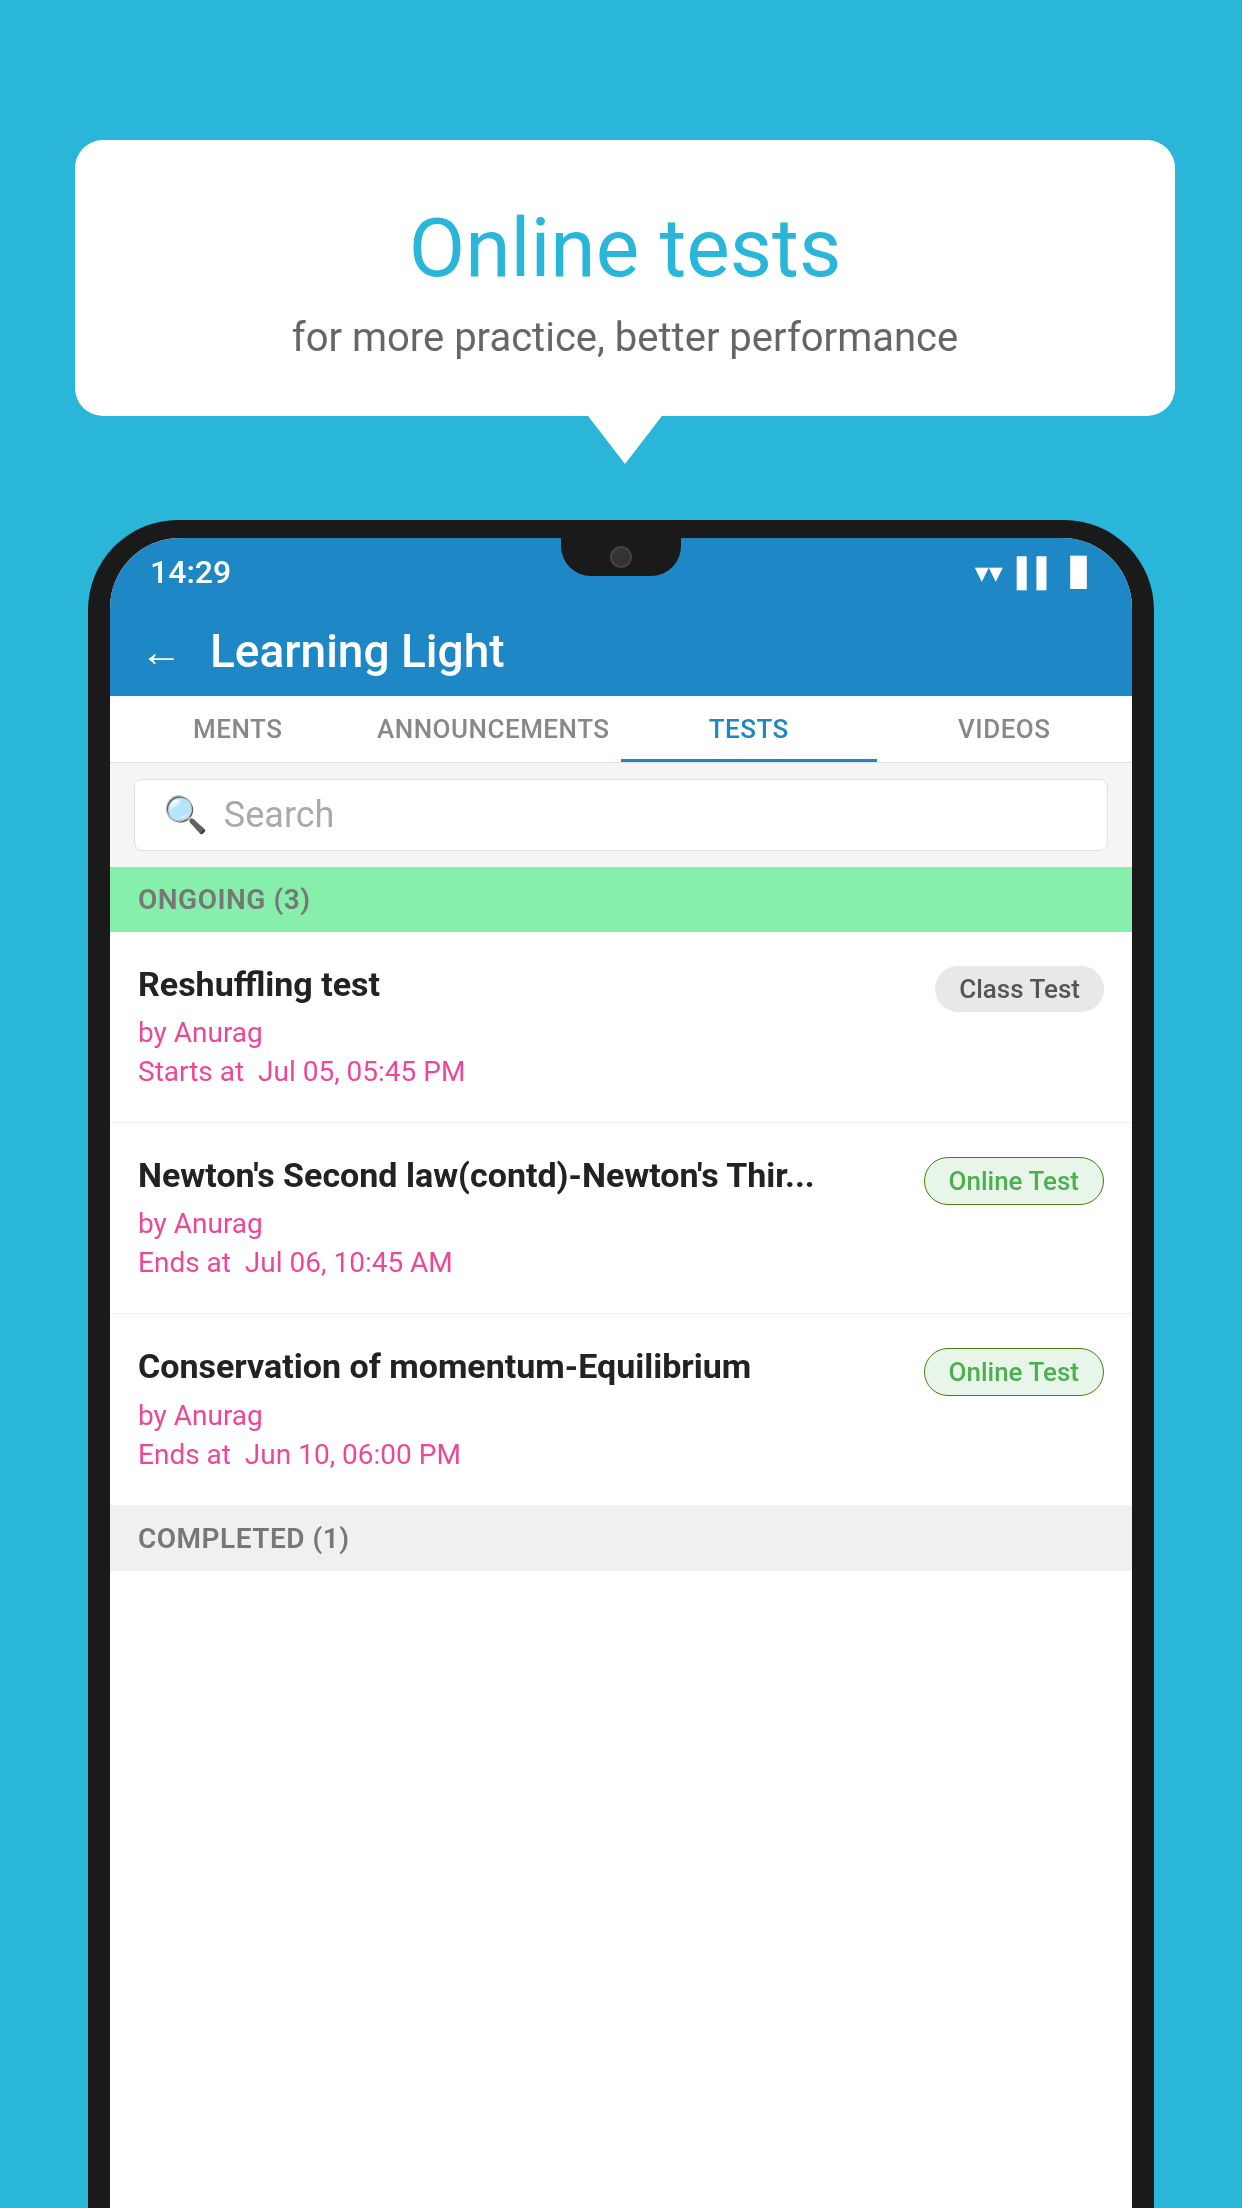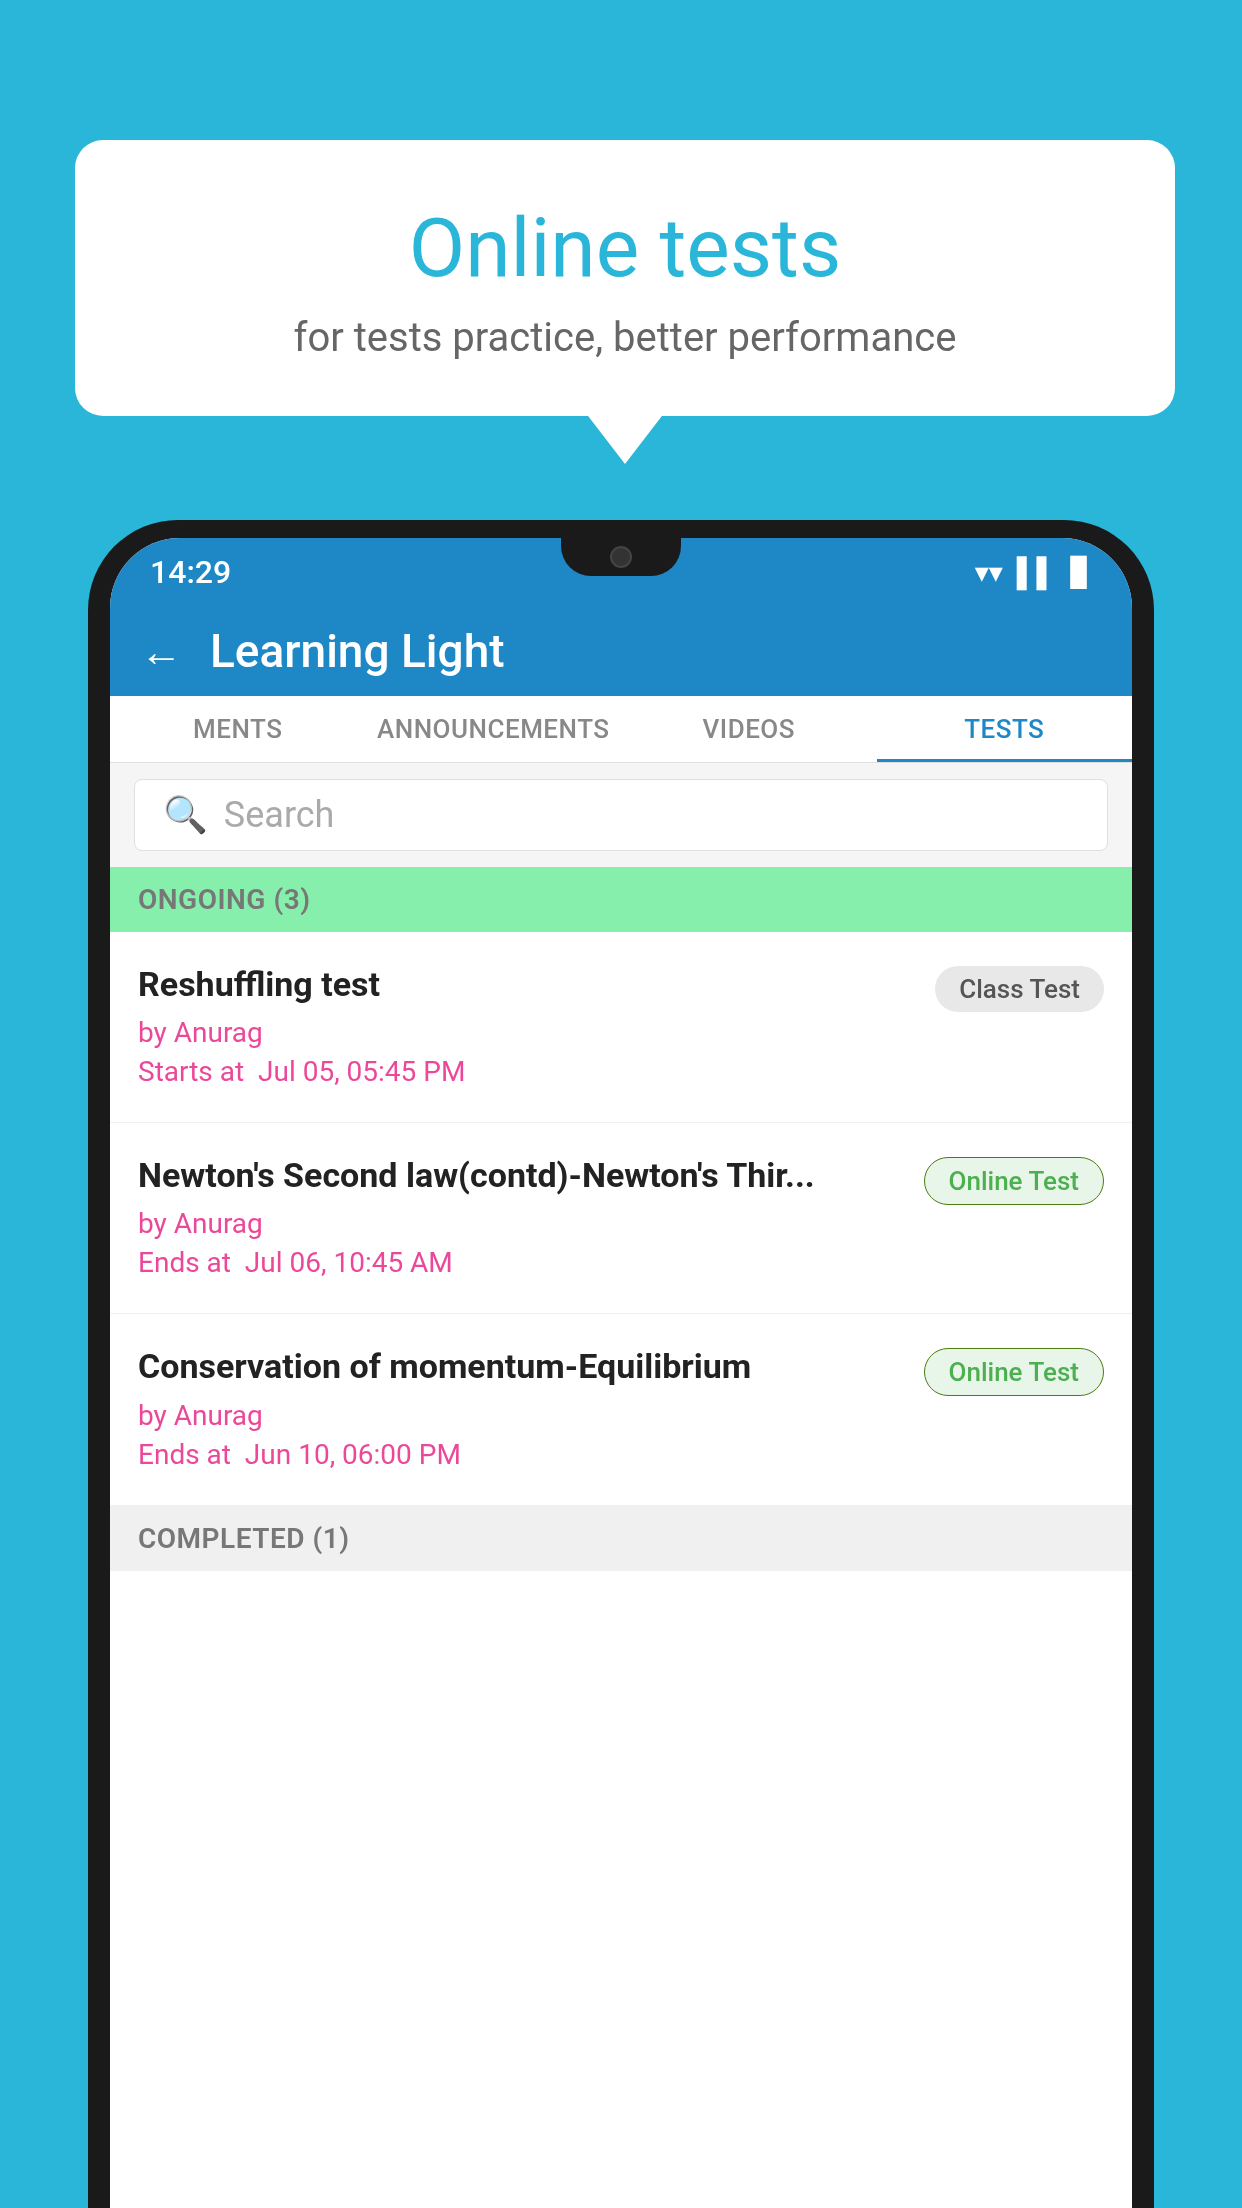--- a/index.html
+++ b/index.html
@@ -273,21 +273,21 @@
       color: #777;
       font-weight: 600;
       letter-spacing: 0.5px;
     }
   </style>
 </head>
 <body>
 
 <div class="speech-bubble">
   <div class="speech-bubble-title">Online tests</div>
-  <div class="speech-bubble-subtitle">for tests practice, better performance</div>
+  <div class="speech-bubble-subtitle">for more practice, better performance</div>
 </div>
 
 <div class="phone-frame">
   <div class="phone-screen">
 
     <div class="status-bar">
       <div class="notch">
         <div class="notch-camera"></div>
       </div>
       <span class="status-time">14:29</span>
@@ -303,25 +303,25 @@
       <span class="app-title">Learning Light</span>
     </div>
 
     <div class="tab-bar">
       <div class="tab-item">
         <span>MENTS</span>
       </div>
       <div class="tab-item">
         <span>ANNOUNCEMENTS</span>
       </div>
+      <div class="tab-item active">
+        <span>TESTS</span>
+      </div>
       <div class="tab-item">
         <span>VIDEOS</span>
-      </div>
-      <div class="tab-item active">
-        <span>TESTS</span>
       </div>
     </div>
 
     <div class="search-container">
       <div class="search-bar">
         <span class="search-icon-wrap">🔍</span>
         <span class="search-text">Search</span>
       </div>
     </div>
 

